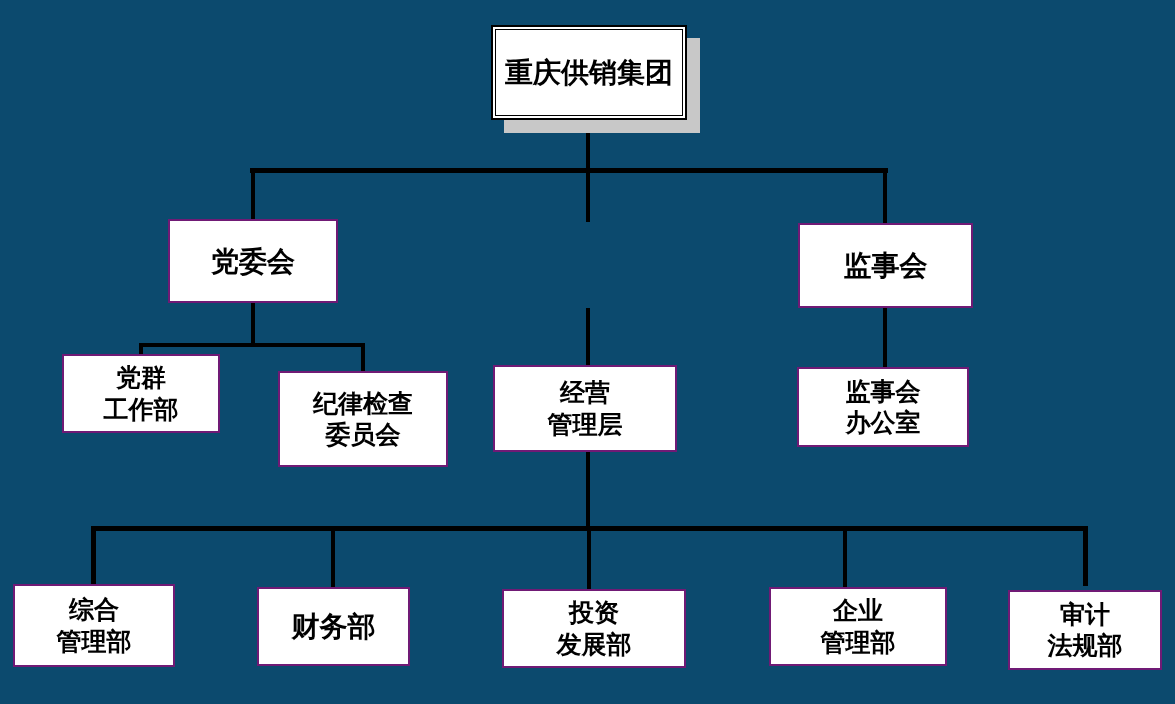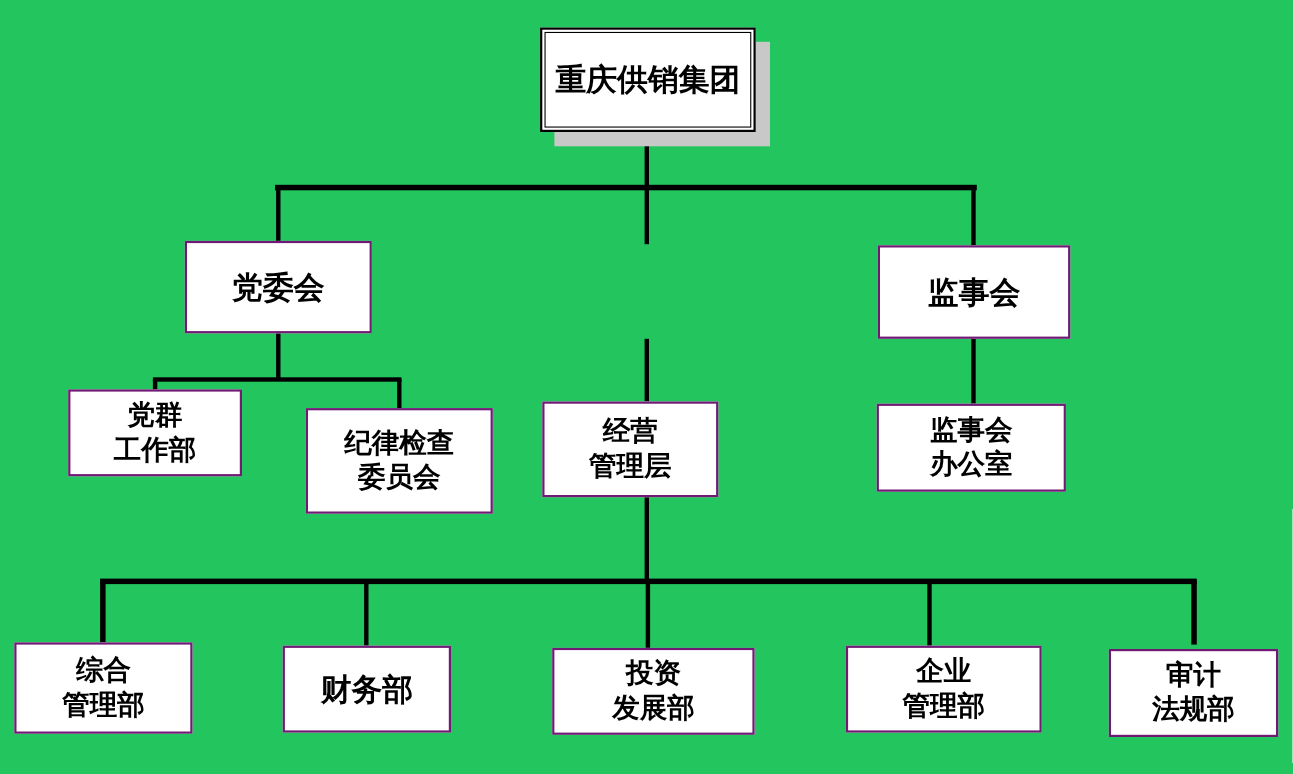--- a/index.html
+++ b/index.html
@@ -4,21 +4,21 @@
 <style>
   html, body {
     margin: 0;
     padding: 0;
     background: #ffffff;
   }
   .canvas {
     position: relative;
     width: 1175px;
     height: 704px;
-    background: #22c55e;
+    background: #0c4a6e;
     font-family: "Liberation Sans", sans-serif;
     overflow: hidden;
   }
   .node {
     position: absolute;
     background: #ffffff;
     border: 2px solid #701a75;
     display: flex;
     align-items: center;
     justify-content: center;
@@ -75,21 +75,21 @@
 
   <div class="node node-root single" style="left:491px; top:25px; width:196px; height:95px;">重庆供销集团</div>
 
   <div class="node single" style="left:168px; top:219px; width:170px; height:84px;">党委会</div>
   <div class="node single" style="left:798px; top:223px; width:175px; height:85px;">监事会</div>
 
   <div class="node multi" style="left:62px; top:354px; width:158px; height:79px;">党群
 工作部</div>
   <div class="node multi" style="left:278px; top:371px; width:170px; height:96px;">纪律检查
 委员会</div>
-  <div class="node multi" style="left:493px; top:365px; width:160px; height:87px;">经营
+  <div class="node multi" style="left:493px; top:365px; width:184px; height:87px;">经营
 管理层</div>
   <div class="node multi" style="left:797px; top:367px; width:172px; height:80px;">监事会
 办公室</div>
 
   <div class="node multi" style="left:13px; top:584px; width:162px; height:83px;">综合
 管理部</div>
   <div class="node single" style="left:257px; top:587px; width:153px; height:79px;">财务部</div>
   <div class="node multi" style="left:502px; top:589px; width:184px; height:79px;">投资
 发展部</div>
   <div class="node multi" style="left:769px; top:587px; width:178px; height:79px;">企业

